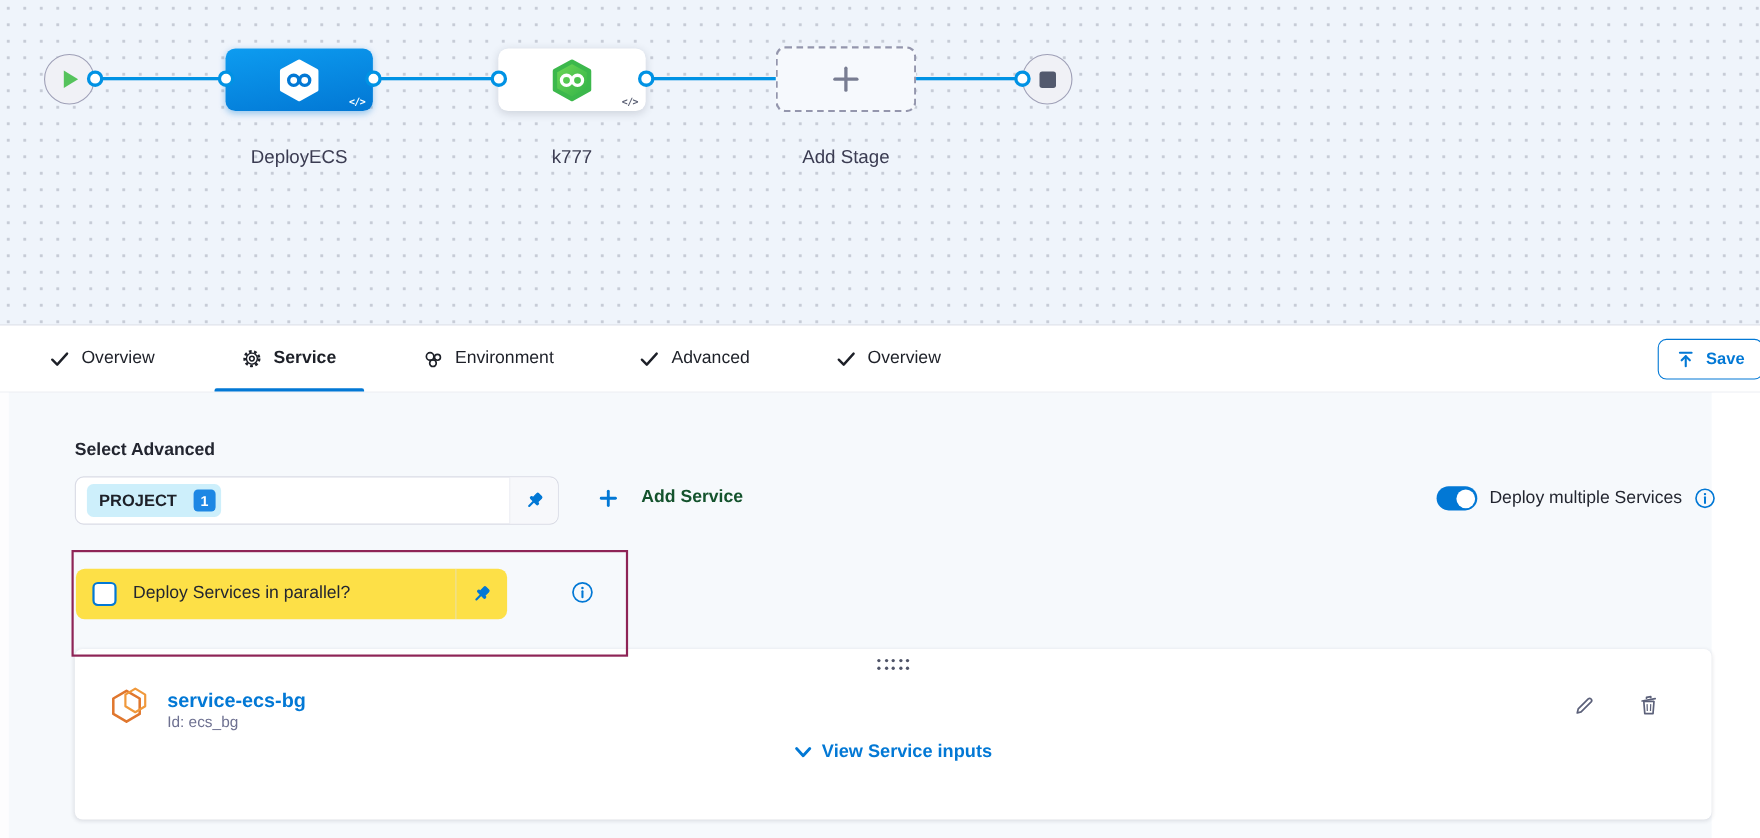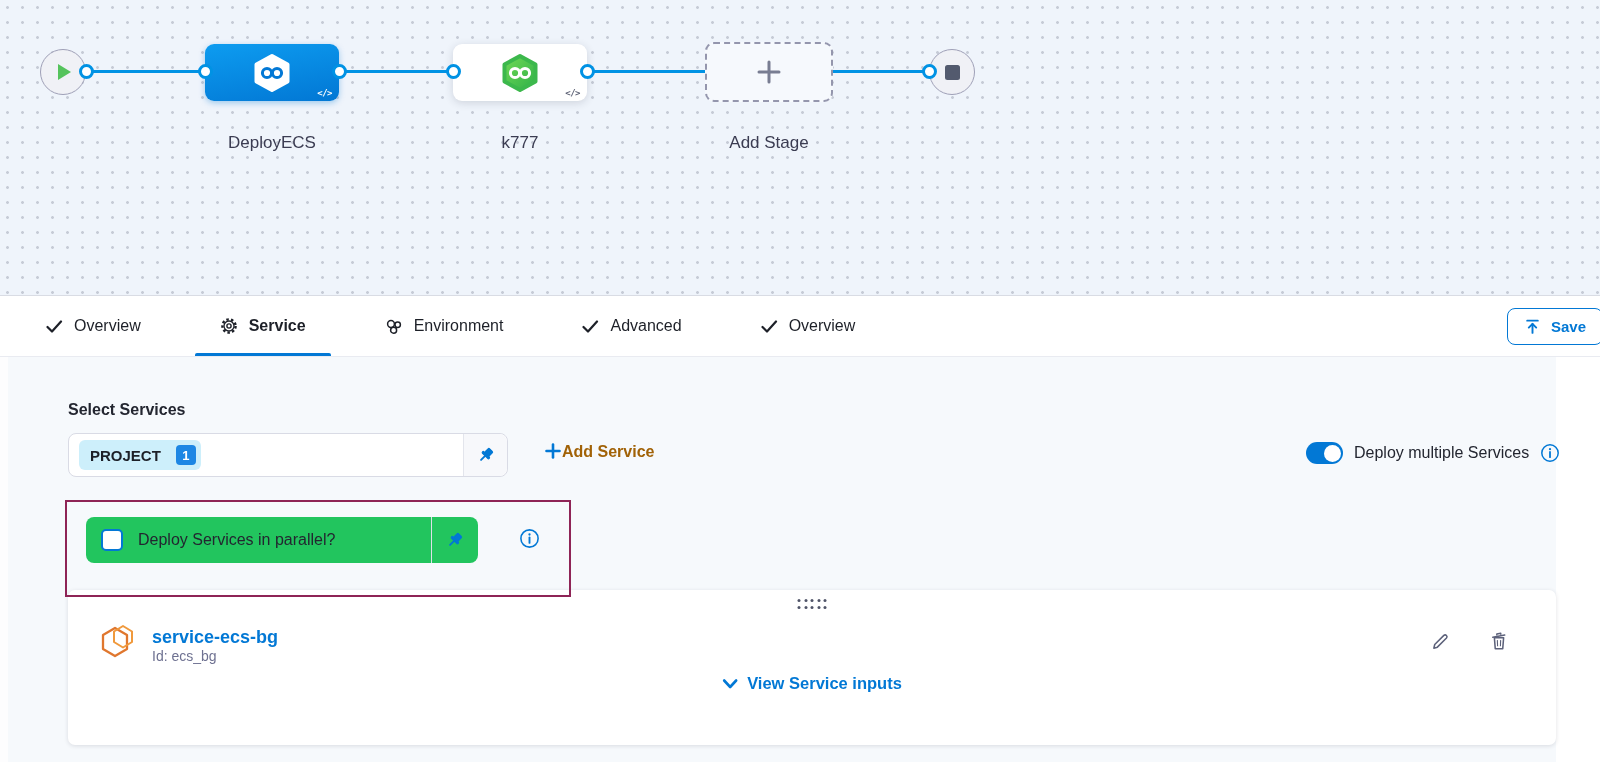--- a/index.html
+++ b/index.html
@@ -53,30 +53,30 @@
 
   .service-input { position:absolute; left:68px; top:76px; width:440px; height:44px; background:#fff;
                    border:1px solid #d9dbe5; border-radius:8px; }
   .chip { position:absolute; left:10px; top:6px; height:30px; background:#cdeffb; border-radius:6px;
           display:flex; align-items:center; padding:0 5px 0 11px; gap:15px; }
   .chip-text { font-size:15px; font-weight:600; color:#1d2028; }
   .chip-badge { min-width:20px; height:20px; background:#1d87e4; color:#fff; border-radius:4px;
                 display:flex; align-items:center; justify-content:center; font-size:13px; font-weight:700; }
   .input-pin { position:absolute; right:0; top:0; width:44px; height:42px; border-left:1px solid #e3e5ec;
                background:#f7f8fb; border-radius:0 8px 8px 0; display:flex; align-items:center; justify-content:center; }
-  .add-service { position:absolute; left:545px; top:86px; display:flex; align-items:flex-start; gap:1px;
-                 color:#a16207; font-size:16px; font-weight:700; cursor:pointer; }
+  .add-service { position:absolute; left:545px; top:86px; display:flex; align-items:flex-end; gap:22px;
+                 color:#14532d; font-size:16px; font-weight:700; cursor:pointer; }
   .toggle-row { position:absolute; left:1258px; top:85px; display:flex; align-items:center; gap:11px;padding-left:48px; }
   .toggle { width:37px; height:22px; border-radius:11px; background:#0278d5; position:relative; cursor:pointer; }
   .toggle-knob { position:absolute; right:2.5px; top:2.5px; width:17px; height:17px; border-radius:50%; background:#fff; }
   .toggle-label { font-size:16px; color:#232630; }
 
   .annotation { position:absolute; left:65px; top:143px; width:506px; height:97px;
                 border:2.5px solid #8e2456; z-index:6; }
-  .parallel-field { position:absolute; left:19px; top:15px; width:392px; height:46px; background:#22c55e;
+  .parallel-field { position:absolute; left:2px; top:15px; width:392px; height:46px; background:#fde047;
                     border-radius:8px; display:flex; align-items:center; }
   .checkbox { width:22px; height:22px; border:2px solid #0278d5; border-radius:5px; background:#fff;
               margin-left:15px; flex:none; cursor:pointer; }
   .parallel-label { margin-left:15px; font-size:16px; color:#232630; }
   .field-pin { margin-left:auto; width:47px; height:46px; border-left:1px solid #dee0e8;
                display:flex; align-items:center; justify-content:center; border-radius:0 8px 8px 0; }
   .parallel-info { position:absolute; left:452px; top:26px; }
 
   .service-card { position:absolute; left:68px; top:233px; width:1488px; height:155px; background:#fff;
                   border-radius:7px; box-shadow:0 1px 4px rgba(40,41,61,.14); z-index:2; }
@@ -194,21 +194,21 @@
     <line x1="8" y1="14" x2="8" y2="5.5" stroke="#0278d5" stroke-width="1.8" stroke-linecap="round"></line>
     <polyline points="4.5,9 8,5.5 11.5,9" fill="none" stroke="#0278d5" stroke-width="1.8" stroke-linecap="round" stroke-linejoin="round"></polyline>
   </svg>
   <span>Save</span>
 </div>
 
 <div class="content">
   <div class="left-sliver"></div>
   <div class="right-gutter"></div>
 
-  <div class="select-label">Select Services</div>
+  <div class="select-label">Select Advanced</div>
 
   <div class="service-input">
     <div class="chip">
       <span class="chip-text">PROJECT</span>
       <span class="chip-badge">1</span>
     </div>
     <div class="input-pin">
       <svg width="18" height="18" viewBox="0 0 16 16">
         <g transform="rotate(45 8 8)" fill="#0278d5" stroke="#0278d5">
           <rect x="5.4" y="1.8" width="5.2" height="5.6" rx="1"></rect>

